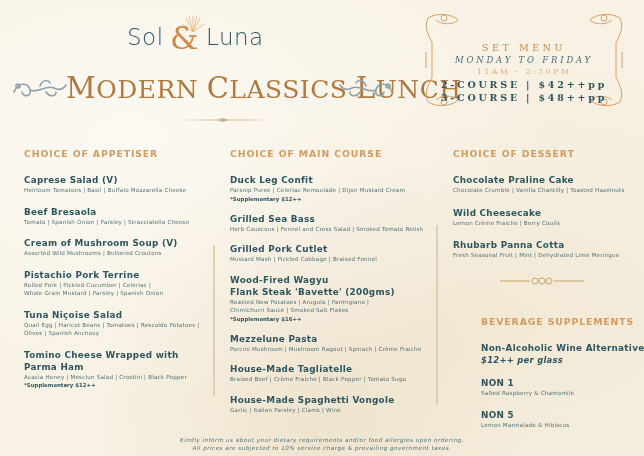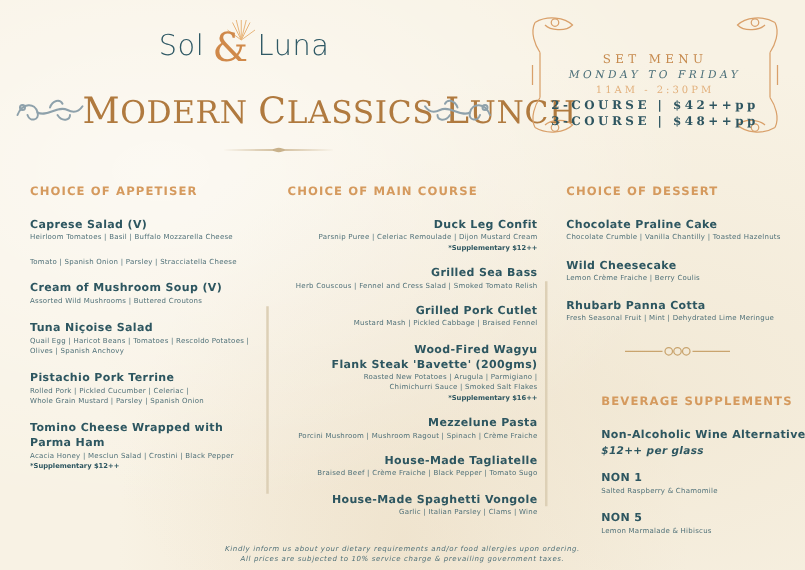--- a/index.html
+++ b/index.html
@@ -58,21 +58,21 @@
   .col-2 { left:230px; width:200px; }
   .col-3 { left:453px; width:180px; }
   .section-title {
     font-family:"DejaVu Sans", sans-serif; font-weight:bold; font-size:9.3px;
     letter-spacing:0.9px; color:#d59a5e; margin-bottom:14px; line-height:12px;
   }
   .item { margin-bottom:11px; }
   .item-name { font-weight:bold; font-size:8.8px; color:#2d5660; line-height:12px; letter-spacing:0.3px; }
   .item-desc { font-size:5.6px; color:#4f7078; line-height:8.5px; letter-spacing:0.2px; }
   .item-supp { font-size:5.4px; font-weight:bold; color:#2d5660; line-height:8px; }
-  .col-2 .item { margin-bottom:10px;text-align:right; }
+  .col-2 .item { margin-bottom:10px; }
   .col-3 .item { margin-bottom:12px; }
   .bev-price { font-weight:bold; font-style:italic; font-size:8.4px; color:#2d5660; line-height:12px; letter-spacing:0.3px; }
 
   .divider { width:1.5px; background:#ddd0b6; }
   .divider-1 { left:213px; top:245px; height:150px; }
   .divider-2 { left:436px; top:225px; height:180px; }
 
   .bev-ornament { left:500px; top:276px; width:84px; height:10px; }
   .bev-block { left:453px; top:316px; width:180px;margin-left:28px; }
 
@@ -158,35 +158,36 @@
   </div>
 </div>
 
 <div class="abs col col-1">
   <div class="section-title">CHOICE OF APPETISER</div>
   <div class="item">
     <div class="item-name">Caprese Salad (V)</div>
     <div class="item-desc">Heirloom Tomatoes | Basil | Buffalo Mozzarella Cheese</div>
   </div>
   <div class="item">
+    <div class="item-name">Beef Bresaola</div>
     <div class="item-desc">Tomato | Spanish Onion | Parsley | Stracciatella Cheese</div>
   </div>
   <div class="item">
     <div class="item-name">Cream of Mushroom Soup (V)</div>
     <div class="item-desc">Assorted Wild Mushrooms | Buttered Croutons</div>
+  </div>
+  <div class="item">
+    <div class="item-name">Pistachio Pork Terrine</div>
+    <div class="item-desc">Rolled Pork | Pickled Cucumber | Celeriac |</div>
+    <div class="item-desc">Whole Grain Mustard | Parsley | Spanish Onion</div>
   </div>
   <div class="item">
     <div class="item-name">Tuna Niçoise Salad</div>
     <div class="item-desc">Quail Egg | Haricot Beans | Tomatoes | Rescoldo Potatoes |</div>
     <div class="item-desc">Olives | Spanish Anchovy</div>
-  </div>
-  <div class="item">
-    <div class="item-name">Pistachio Pork Terrine</div>
-    <div class="item-desc">Rolled Pork | Pickled Cucumber | Celeriac |</div>
-    <div class="item-desc">Whole Grain Mustard | Parsley | Spanish Onion</div>
   </div>
   <div class="item">
     <div class="item-name">Tomino Cheese Wrapped with Parma Ham</div>
     <div class="item-desc">Acacia Honey | Mesclun Salad | Crostini | Black Pepper</div>
     <div class="item-supp">*Supplementary $12++</div>
   </div>
 </div>
 
 <div class="abs divider divider-1"></div>
 

